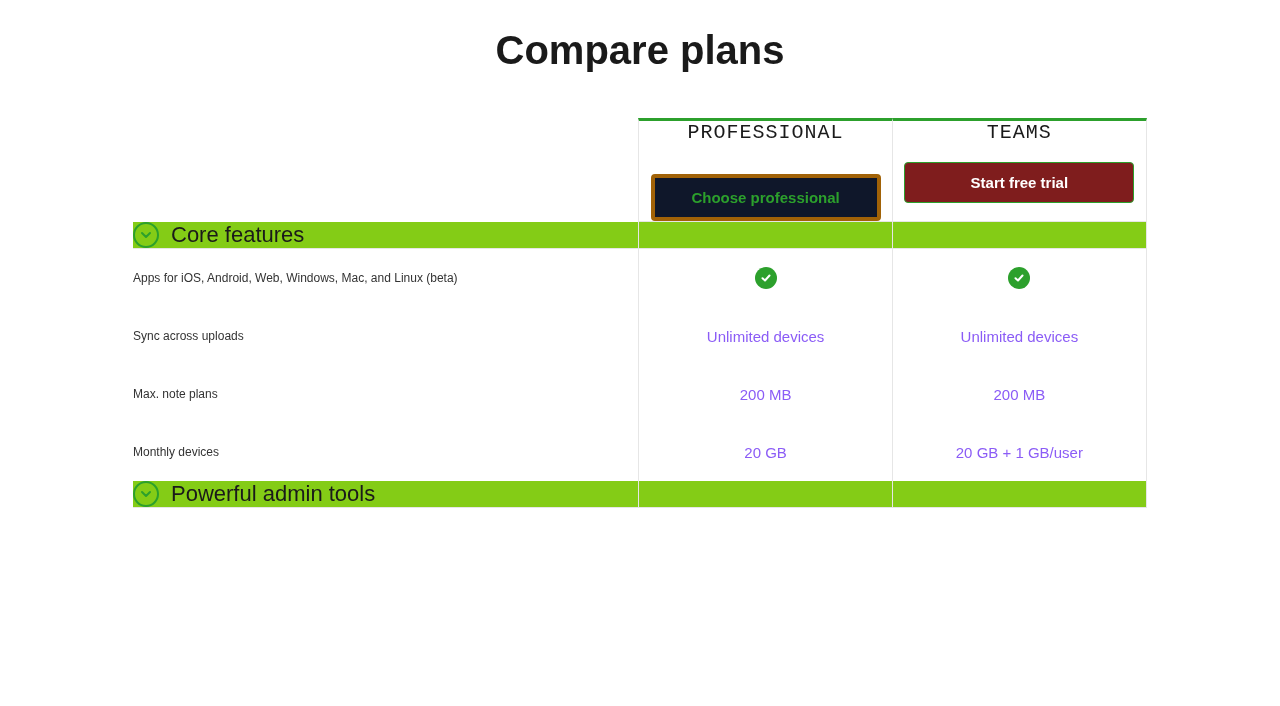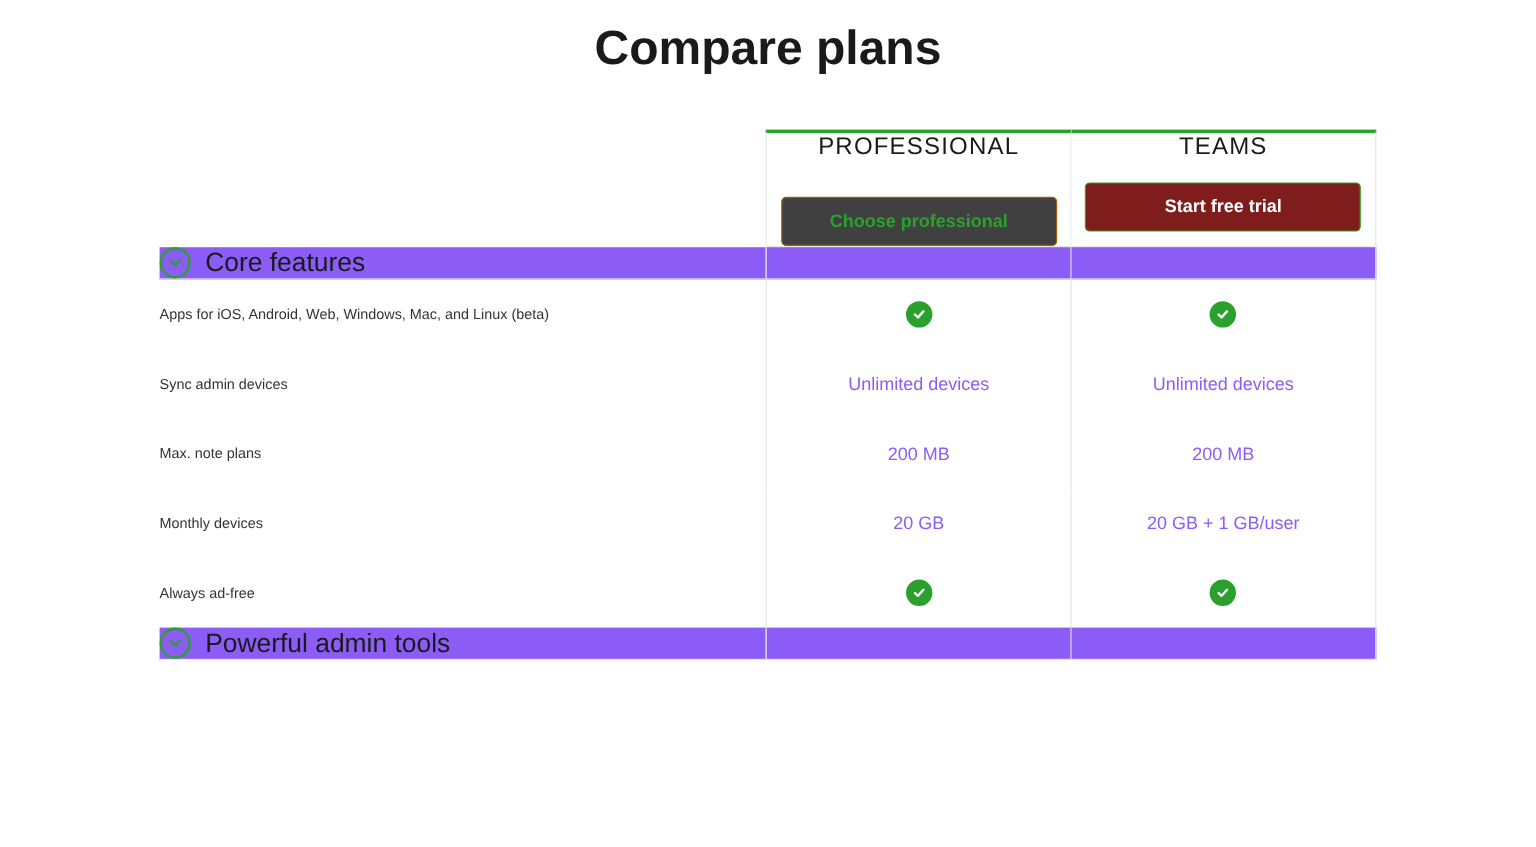--- a/index.html
+++ b/index.html
@@ -9,21 +9,21 @@
     }
     body {
       font-family: -apple-system, BlinkMacSystemFont, "Segoe UI", Helvetica, Arial, sans-serif;
       background: #fff;
       color: #333;
       width: 1280px;
     }
     .container {
       width: 1014px;
       margin: 0 auto;
-      padding-top: 18px;
+      padding-top: 28px;
     }
     h1.title {
       font-size: 40px;
       font-weight: 700;
       text-align: center;
       color: #1a1a1a;
       margin-bottom: 45px;
     }
     .comparison-table {
       width: 100%;
@@ -51,46 +51,47 @@
     }
     .plan-header-cell + .plan-header-cell {
       border-left: none;
     }
     .plan-name {
       font-size: 20px;
       font-weight: 500;
       letter-spacing: 1px;
       color: #1a1a1a;
       margin-bottom: 18px;
+      font-family: Liberation Mono, monospace;
     }
     .btn {
       display: block;
       width: 230px;
       margin: 0 auto;
       padding: 11px 8px;
       font-size: 15px;
       font-weight: 600;
       border-radius: 4px;
       text-align: center;
       cursor: pointer;
       border: 1px solid transparent;
     }
     .btn-outline {
       color: #2ca02c;
-      border: 1px solid #a16207;
-      background: #404040;
+      border: 4px solid #a16207;
+      background: #0f172a;
       margin-top: 30px;
     }
     .btn-solid {
       color: #fff;
       background: #7f1d1d;
       border: 1px solid #2ca02c;
     }
     .section-row td {
-      background: #8b5cf6;
+      background: #84cc16;
       border-bottom: 1px solid #e6e6e6;
     }
     .section-label-cell {
       padding: 12px 0 12px 18px;
     }
     .section-label-wrap {
       display: flex;
       align-items: center;
       gap: 12px;
     }
@@ -200,46 +201,33 @@
                 <path d="M2.5 6.2 L5 8.5 L9.5 3.5" fill="none" stroke="#fff" stroke-width="2" stroke-linecap="round" stroke-linejoin="round"></path>
               </svg>
             </span></td>
           <td class="feature-value-cell"><span class="check-circle">
               <svg viewBox="0 0 12 12">
                 <path d="M2.5 6.2 L5 8.5 L9.5 3.5" fill="none" stroke="#fff" stroke-width="2" stroke-linecap="round" stroke-linejoin="round"></path>
               </svg>
             </span></td>
         </tr>
         <tr class="feature-row">
-          <td class="feature-label-cell">Sync admin devices</td>
+          <td class="feature-label-cell">Sync across uploads</td>
           <td class="feature-value-cell"><span>Unlimited devices</span></td>
           <td class="feature-value-cell"><span>Unlimited devices</span></td>
         </tr>
         <tr class="feature-row">
           <td class="feature-label-cell">Max. note plans</td>
           <td class="feature-value-cell"><span>200 MB</span></td>
           <td class="feature-value-cell"><span>200 MB</span></td>
         </tr>
         <tr class="feature-row">
           <td class="feature-label-cell">Monthly devices</td>
           <td class="feature-value-cell"><span>20 GB</span></td>
           <td class="feature-value-cell"><span>20 GB + 1 GB/user</span></td>
-        </tr>
-        <tr class="feature-row">
-          <td class="feature-label-cell">Always ad-free</td>
-          <td class="feature-value-cell"><span class="check-circle">
-              <svg viewBox="0 0 12 12">
-                <path d="M2.5 6.2 L5 8.5 L9.5 3.5" fill="none" stroke="#fff" stroke-width="2" stroke-linecap="round" stroke-linejoin="round"></path>
-              </svg>
-            </span></td>
-          <td class="feature-value-cell"><span class="check-circle">
-              <svg viewBox="0 0 12 12">
-                <path d="M2.5 6.2 L5 8.5 L9.5 3.5" fill="none" stroke="#fff" stroke-width="2" stroke-linecap="round" stroke-linejoin="round"></path>
-              </svg>
-            </span></td>
         </tr>
         <tr class="section-row">
           <td class="section-label-cell">
             <div class="section-label-wrap">
               <span class="chevron-circle">
                 <svg viewBox="0 0 12 12">
                   <path d="M2 4 L6 8 L10 4" fill="none" stroke="#2ca02c" stroke-width="2" stroke-linecap="round" stroke-linejoin="round"></path>
                 </svg>
               </span>
               <span class="section-title">Powerful admin tools</span>

